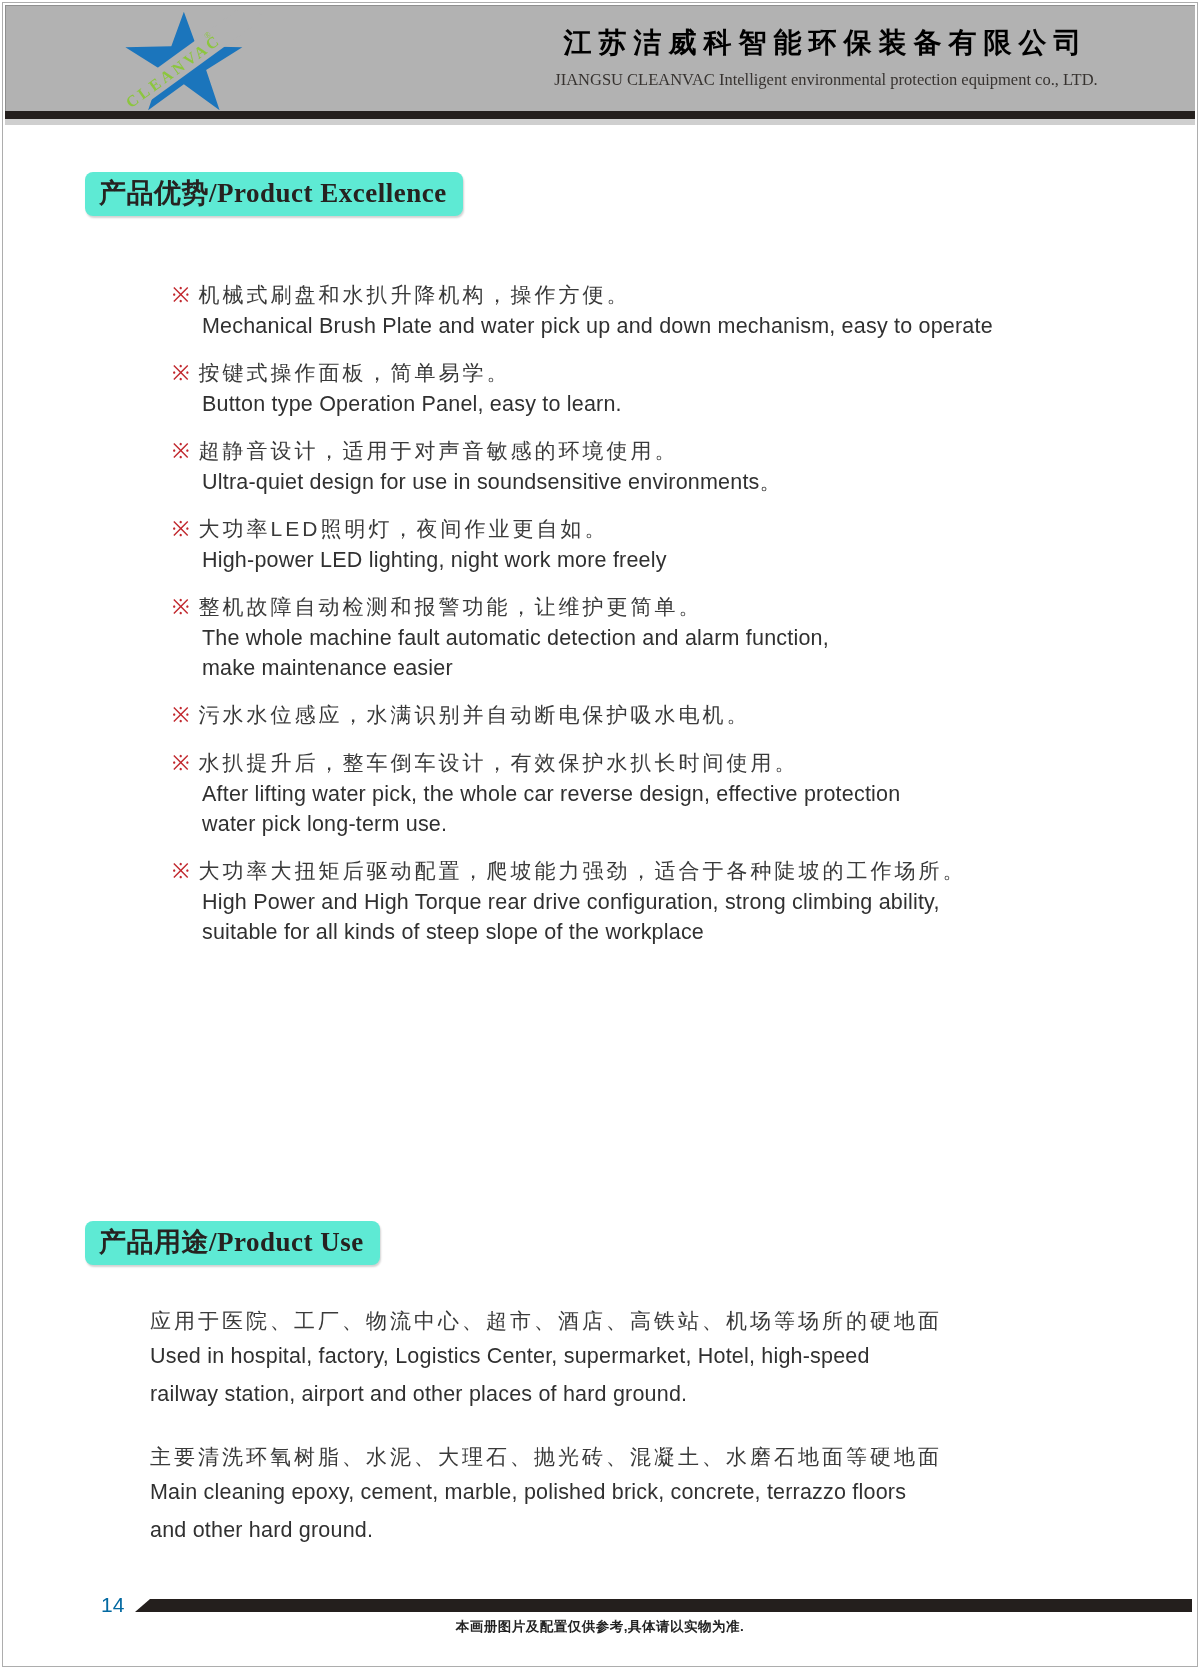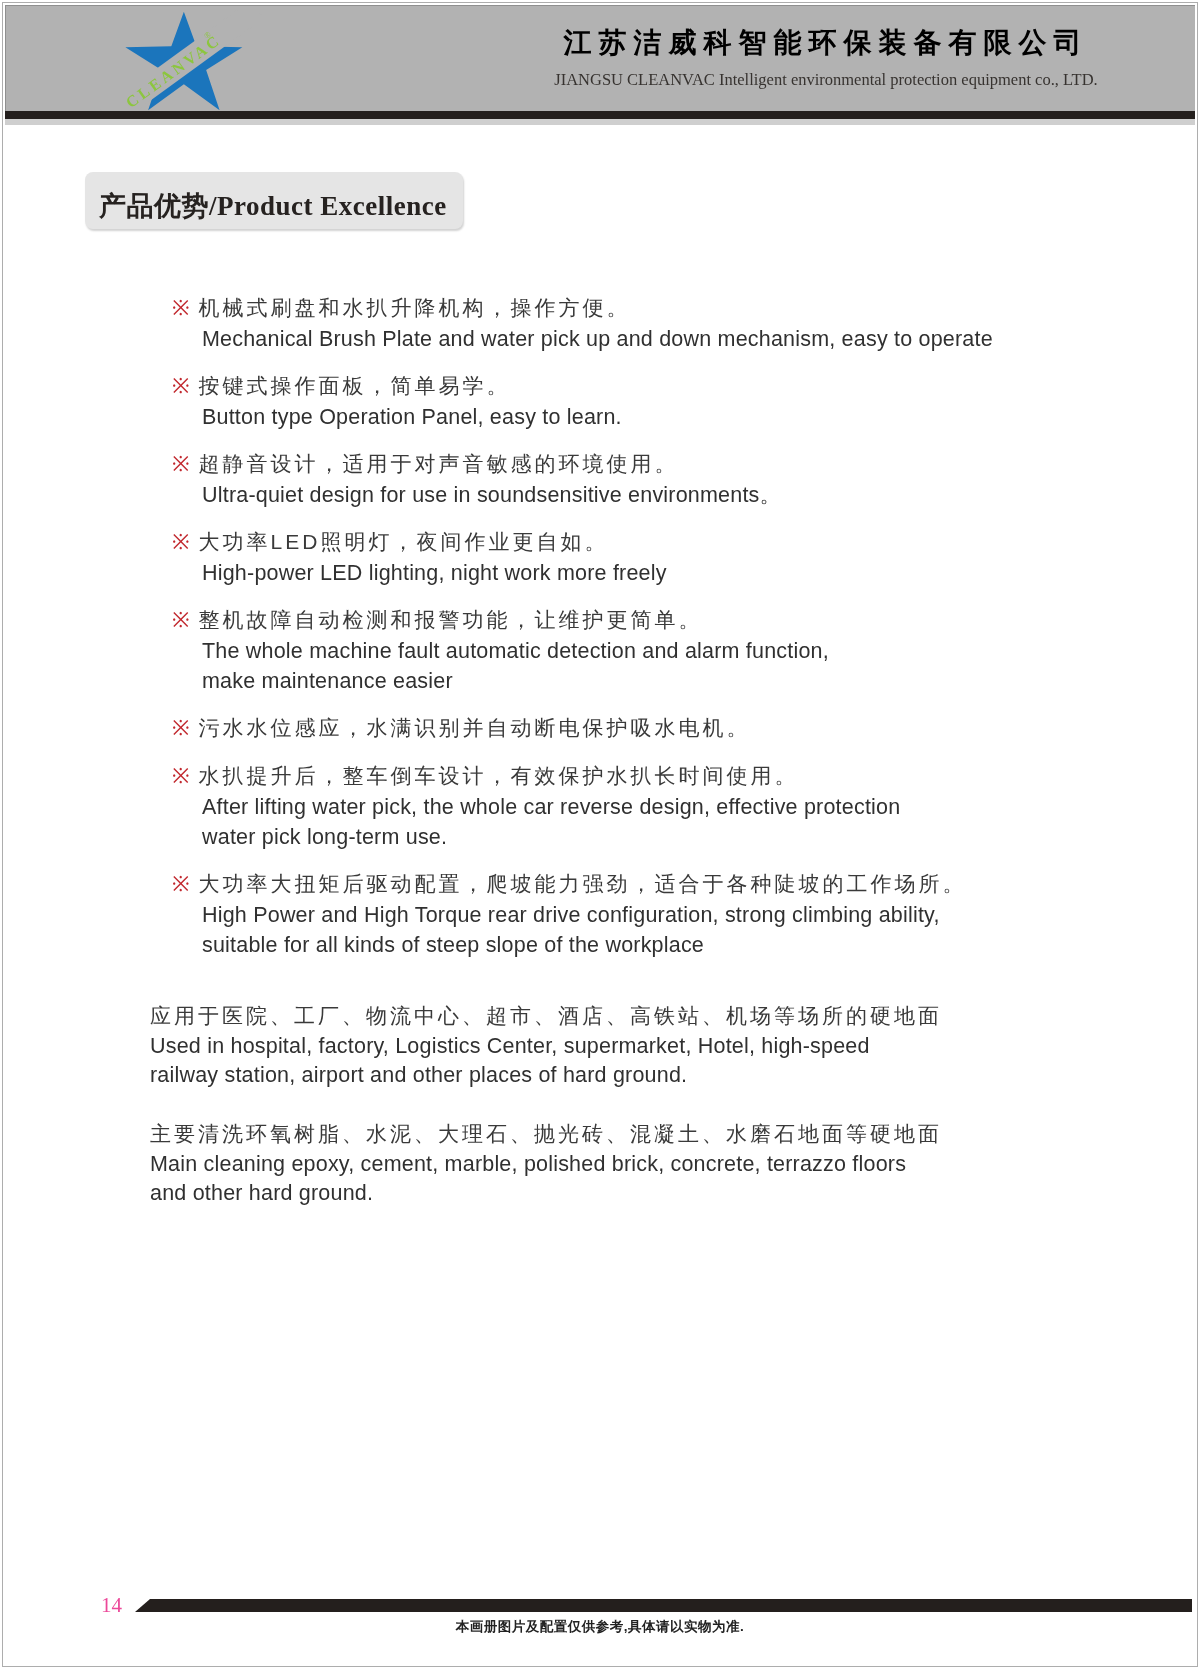--- a/index.html
+++ b/index.html
@@ -31,21 +31,21 @@
     letter-spacing:7px;color:#000000;white-space:nowrap;text-align:center;
   }
   .company-en{
     font-family:"Liberation Serif",serif;font-size:16.5px;color:#373330;
     margin-top:8px;white-space:nowrap;
   }
   
   .content{padding:125px 60px 0 60px;}
   .section-title{
     display:inline-block;margin-left:25px;
-    background:#e5e5e5;border-radius:8px;padding:16px 16px 5px 14px;
+    background:#5eead4;border-radius:8px;padding:3px 16px 5px 14px;
     font-family:"Liberation Serif",serif;font-weight:bold;font-size:27px;
     color:#262220;box-shadow:1px 2px 2px rgba(0,0,0,0.18);
     letter-spacing:0.5px;
   }
   .title-excellence{margin-top:47px;}
   .title-use{margin-top:258px;}
   .feature-list{margin-top:63px;}
   .feature{margin-bottom:16px;padding-left:112px;}
   .zh-line{
     line-height:32px;font-size:21px;letter-spacing:3px;color:#3a3a3a;
@@ -59,25 +59,25 @@
     margin-left:30px;font-size:21.5px;line-height:30px;color:#303030;
     white-space:pre-line;letter-spacing:0.2px;
   }
   .use-block{margin-left:90px;margin-right:40px;margin-top:16px;}
   .use-para{margin-top:28px;}
   .use-para.first{margin-top:40px;}
   .use-zh{
     line-height:32px;font-size:21px;letter-spacing:3px;color:#3a3a3a;white-space:nowrap;
   }
   .use-en{
-    font-size:21.5px;line-height:29px;color:#303030;white-space:pre-line;letter-spacing:0.2px;
+    font-size:21.5px;line-height:38px;color:#303030;white-space:pre-line;letter-spacing:0.2px;
   }
   
   .footer-page-number{
-    position:absolute;left:101px;top:1593px;font-size:21px;color:#ec4899;z-index:6;font-family:Liberation Serif, serif;
+    position:absolute;left:101px;top:1593px;font-size:21px;color:#0369a1;z-index:6;
   }
   .footer-bar{
     position:absolute;left:135px;right:8px;top:1599px;height:13px;background:#241f1d;z-index:6;
     clip-path:polygon(15px 0,100% 0,100% 100%,0 100%);
   }
   .footer-note{
     position:absolute;left:0;right:0;top:1618px;text-align:center;
     font-size:13.5px;font-weight:bold;color:#222;letter-spacing:0.5px;z-index:6;
   }
 </style>
@@ -150,20 +150,23 @@
     </div>
 
     <div class="feature">
       <div class="zh-line"><span class="bullet">※</span><span>大功率大扭矩后驱动配置，爬坡能力强劲，适合于各种陡坡的工作场所。</span></div>
       <div class="en-line">High Power and High Torque rear drive configuration, strong climbing ability,
 suitable for all kinds of steep slope of the workplace</div>
     </div>
 
   </div>
 
+  <div>
+    <span class="section-title title-use">产品用途/Product Use</span>
+  </div>
 
   <div class="use-block">
     <div class="use-para first">
       <div class="use-zh">应用于医院、工厂、物流中心、超市、酒店、高铁站、机场等场所的硬地面</div>
       <div class="use-en">Used in hospital, factory, Logistics Center, supermarket, Hotel, high-speed
 railway station, airport and other places of hard ground.</div>
     </div>
     <div class="use-para">
       <div class="use-zh">主要清洗环氧树脂、水泥、大理石、抛光砖、混凝土、水磨石地面等硬地面</div>
       <div class="use-en">Main cleaning epoxy, cement, marble, polished brick, concrete, terrazzo floors

